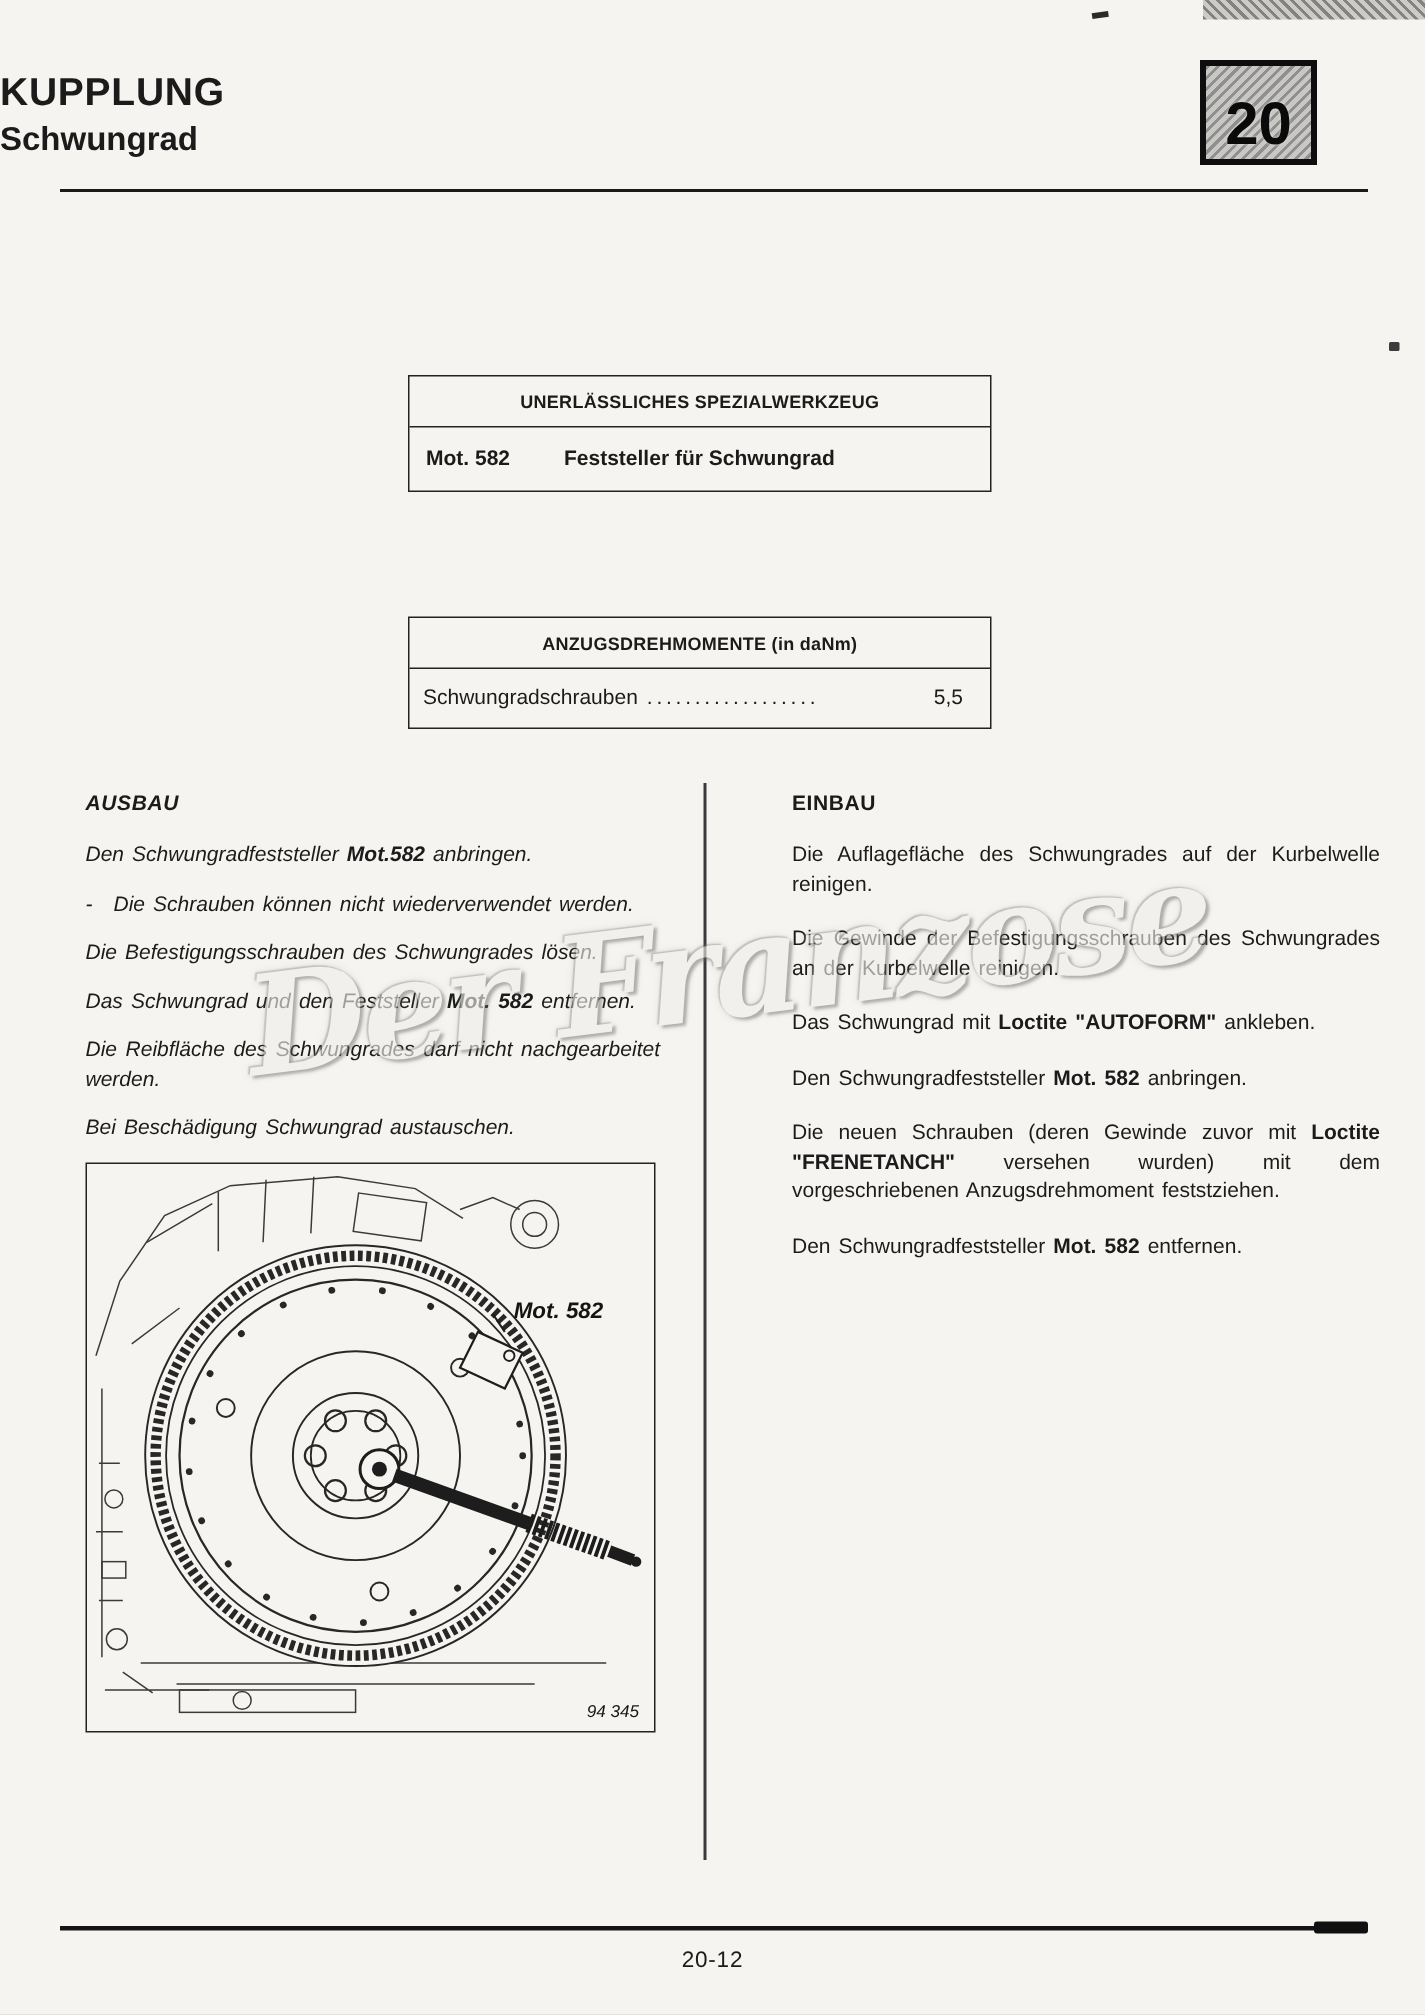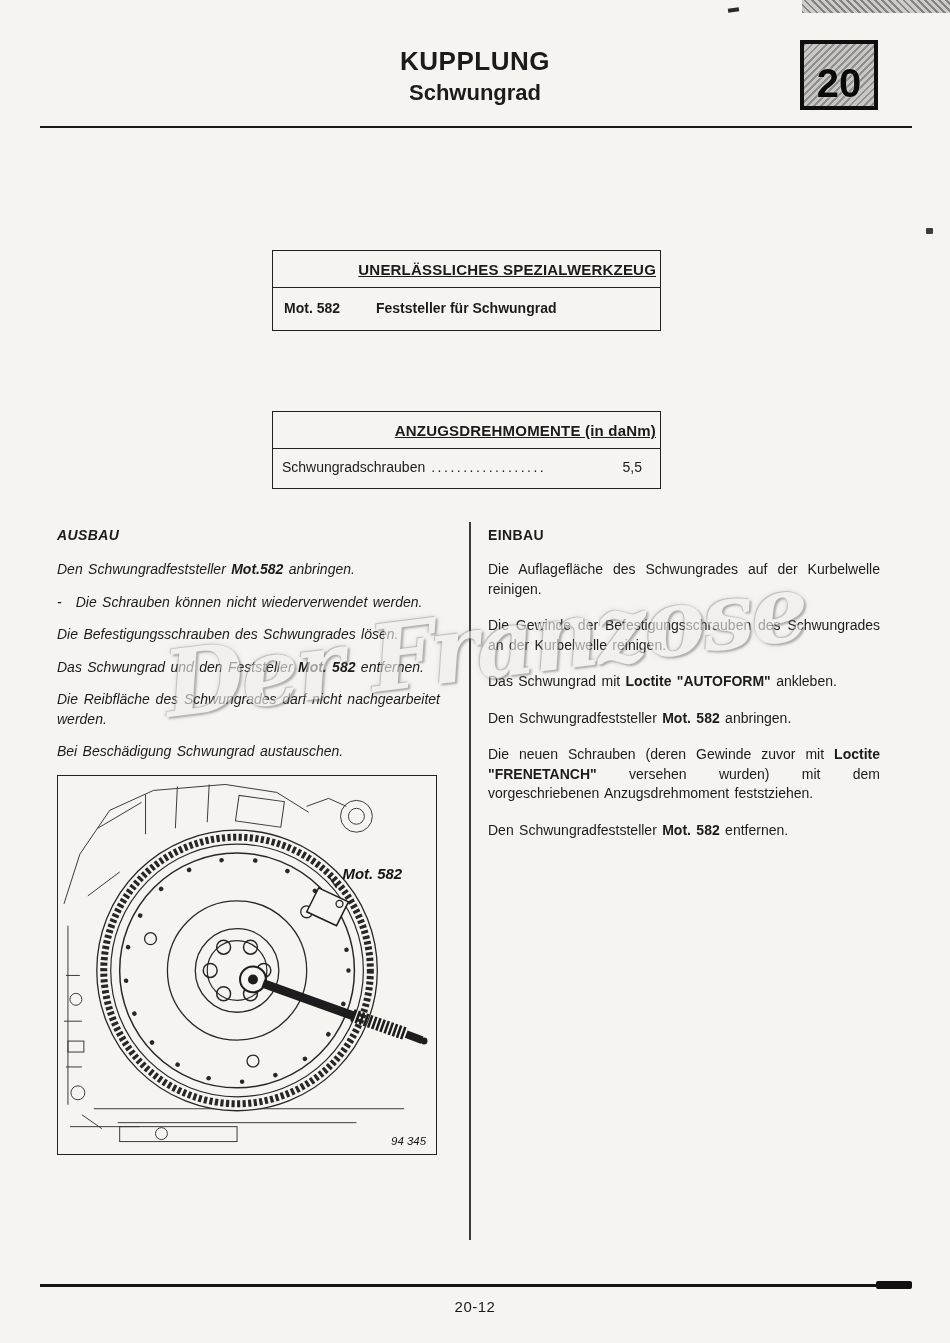--- a/index.html
+++ b/index.html
@@ -7,21 +7,21 @@
   .page{
     position:relative;
     width:950px;height:1343px;
     margin:0 auto;
     background:#f5f4f0;
     font-family:"Liberation Sans", sans-serif;
     color:#1b1b1b;
     overflow:hidden;
   }
   
-  .header-titles{position:absolute;top:46px;left:0;width:950px;text-align:center;}
+  .header-titles{position:absolute;top:46px;left:0;width:950px;}
   .page-title{font-size:26px;font-weight:bold;letter-spacing:.5px;margin:0;}
   .page-subtitle{font-size:22px;font-weight:bold;margin:3px 0 0;}
   .section-badge{
     position:absolute;top:40px;left:800px;width:70px;height:62px;
     border:4px solid #0e0e0e;
     background:repeating-linear-gradient(135deg,#8f8f8f 0 2px,#c9c7c3 2px 5px);
     display:flex;align-items:flex-end;justify-content:center;
     font-size:40px;font-weight:bold;color:#0a0a0a;
     text-shadow:0 0 2px #e5e3df;
   }
@@ -30,32 +30,32 @@
   .intro{
     position:absolute;top:164px;left:58px;width:834px;
     font-size:14.5px;line-height:21px;text-align:justify;word-spacing:2px;margin:0;
   }
 
   
   .tool-box{position:absolute;left:272px;width:387px;border:1.5px solid #222;background:transparent;}
   .tool-box.tools{top:250px;}
   .tool-box.torque{top:411px;}
   .tool-box-title{
-    text-align:right;font-weight:bold;font-size:15px;letter-spacing:.2px;
-    padding:10px 4px 9px;border-bottom:1.5px solid #222;text-decoration:underline;
+    text-align:center;font-weight:bold;font-size:12px;letter-spacing:.2px;
+    padding:10px 4px 9px;border-bottom:1.5px solid #222;
   }
   .tool-row{display:flex;padding:12px 10px 14px 11px;font-weight:bold;font-size:14px;}
   .tool-ref{width:92px;flex:none;}
   .torque-row{display:flex;align-items:baseline;padding:10px 18px 13px 9px;font-weight:normal;font-size:14px;}
   .torque-dots{flex:1;overflow:hidden;white-space:nowrap;letter-spacing:2.5px;margin:0 6px;}
 
   
   .col{position:absolute;top:527px;}
   .col-left{left:57px;width:383px;font-style:italic;}
-  .col-right{left:488px;width:392px;}
+  .col-right{left:528px;width:392px;}
   .col-divider{position:absolute;top:522px;left:469px;width:1.5px;height:718px;background:#3a3a3a;}
   .col-heading{font-size:14px;font-weight:bold;letter-spacing:.4px;margin:0 0 17px;}
   .para{font-size:14px;line-height:19.5px;text-align:justify;word-spacing:1.5px;margin:0 0 13px;}
   .col-right .para{margin-bottom:17px;}
   .para.dash{padding-left:20px;text-indent:-20px;}
   .para b{font-weight:bold;}
 
   
   .figure-box{
     margin-top:8px;border:1.5px solid #222;width:380px;height:380px;

